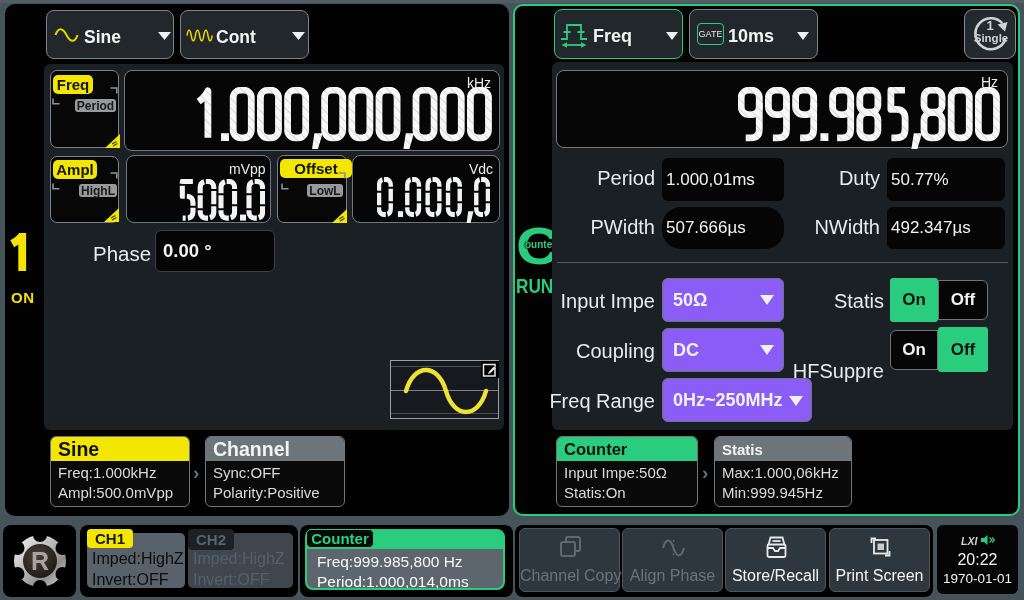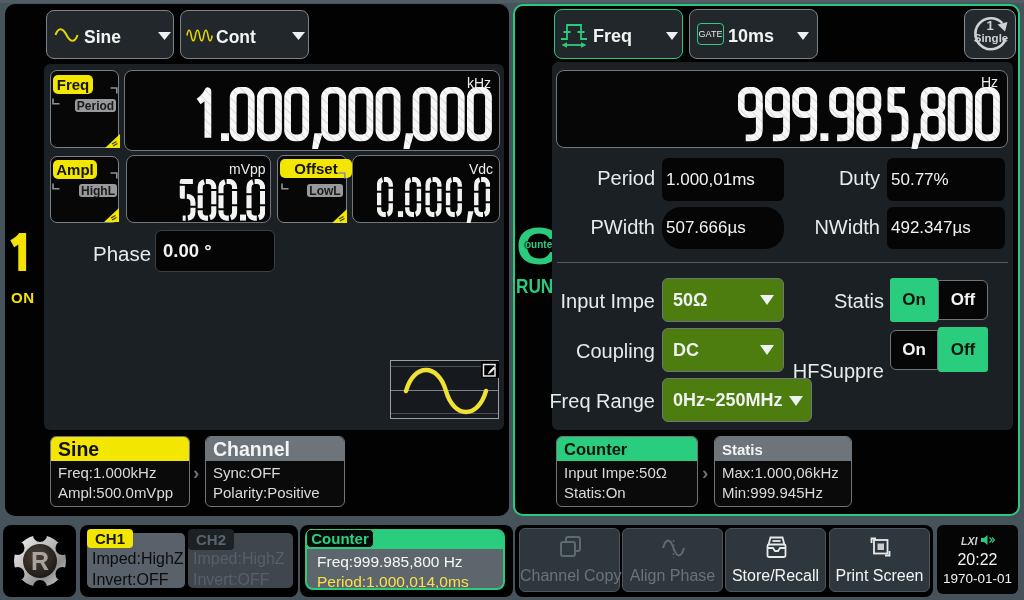--- a/index.html
+++ b/index.html
@@ -5,21 +5,21 @@
 .abs{position:absolute;}
 .panel{position:absolute;background:#020203;border-radius:10px;}
 .drop{position:absolute;background:#22272b;border:1.5px solid #7c8489;border-radius:8px;}
 .dropg{position:absolute;background:#22272b;border:1.5px solid #2bcb7e;border-radius:8px;}
 .blk{position:absolute;background:#060607;border:1.5px solid #70787d;border-radius:8px;}
 .card{position:absolute;background:#070708;border:1.5px solid #7a8084;border-radius:7px;}
 .chip{position:absolute;background:#f3e600;color:#15150a;font-weight:bold;border-radius:5px;display:flex;align-items:center;justify-content:center;}
 .chipg{position:absolute;background:#97999b;color:#1a1a1a;font-weight:bold;border-radius:3px;display:flex;align-items:center;justify-content:center;}
 .lab{position:absolute;color:#e8ebeb;font-size:20px;text-align:right;white-space:nowrap;}
 .vbox{position:absolute;background:#050506;border-radius:6px;color:#f1f3f3;font-size:17px;display:flex;align-items:center;padding-left:4px;}
-.dbox{position:absolute;background:#4d7c0f;border:1px solid #6e767b;border-radius:6px;color:#f1f3f3;font-weight:bold;font-size:18px;display:flex;align-items:center;padding-left:10px;}
+.dbox{position:absolute;background:#8b5cf6;border:1px solid #6e767b;border-radius:6px;color:#f1f3f3;font-weight:bold;font-size:18px;display:flex;align-items:center;padding-left:10px;}
 .unit{position:absolute;color:#e9ecec;font-size:14px;}
 .dk{fill:none;stroke:url(#hpat);stroke-width:6.8;stroke-linejoin:round;}
 .df{fill:url(#hpat);}
 .dashed .dk{stroke-dasharray:17 2.6;stroke:#f2f3f3;}
 .dashed .df{fill:#f2f3f3;}
 .ic{position:absolute;}
 .bcard{position:absolute;border:1px solid #6e767b;border-radius:6px;background:#0a0a0b;overflow:hidden;}
 .bhead{height:24px;font-weight:bold;font-size:17px;display:flex;align-items:center;padding-left:7px;}
 .bline{font-size:15px;color:#d9dbdb;padding-left:7px;margin-top:3px;}
 .chev{position:absolute;color:#6b7176;font-size:19px;font-weight:bold;}
@@ -371,21 +371,21 @@
 <div class="abs" style="left:92px;top:550px;color:#0d0d0d;font-size:16px;">Imped:HighZ</div>
 <div class="abs" style="left:92px;top:571px;color:#0d0d0d;font-size:16px;">Invert:OFF</div>
 <div class="abs" style="left:188px;top:533px;width:105px;height:55px;background:#3f464d;border-radius:5px;"></div>
 <div class="abs" style="left:188px;top:529px;width:46px;height:21px;background:#1c2126;border-radius:4px;color:#59646b;font-size:15px;font-weight:bold;display:flex;align-items:center;justify-content:center;">CH2</div>
 <div class="abs" style="left:193px;top:550px;color:#566069;font-size:16px;">Imped:HighZ</div>
 <div class="abs" style="left:193px;top:571px;color:#566069;font-size:16px;">Invert:OFF</div>
 <div class="abs" style="left:300px;top:525px;width:213px;height:72px;background:#000;border-radius:8px;"></div>
 <div class="abs" style="left:305px;top:529px;width:200px;height:61px;background:#5d666c;border:2px solid #2bcb7e;border-radius:8px;overflow:hidden;">
     <div style="position:absolute;left:0;top:0;width:100%;height:18px;background:#2acc7d;"></div>
     <div style="position:absolute;left:10px;top:22px;color:#f6f8f8;font-size:15.5px;">Freq:999.985,800 Hz</div>
-    <div style="position:absolute;left:10px;top:42px;color:#fde047;font-size:15.5px;">Period:1.000,014,0ms</div>
+    <div style="position:absolute;left:10px;top:42px;color:#ffffff;font-size:15.5px;">Period:1.000,014,0ms</div>
   </div>
 <div class="abs" style="left:306px;top:529px;width:68px;height:19px;background:#07090a;border:1.5px solid #2bcb7e;border-radius:5px;color:#2bd183;font-size:15px;font-weight:bold;display:flex;align-items:center;justify-content:center;">Counter</div>
 <div class="abs" style="left:515px;top:525px;width:418px;height:72px;background:#000;border-radius:8px;"></div>
 <div class="btn" style="left:519px;top:528px;width:101px;height:64px;">
     <svg style="position:absolute;left:37px;top:5px" width="27" height="27" viewBox="0 0 27 27">
       <rect x="9" y="3" width="14" height="14" rx="2" fill="none" stroke="#5e6a72" stroke-width="2"></rect>
       <rect x="4" y="8" width="14" height="14" rx="2" fill="#2e373d" stroke="#5e6a72" stroke-width="2"></rect>
     </svg>
     <div class="t" style="color:#68747b;">Channel Copy</div>
   </div>

